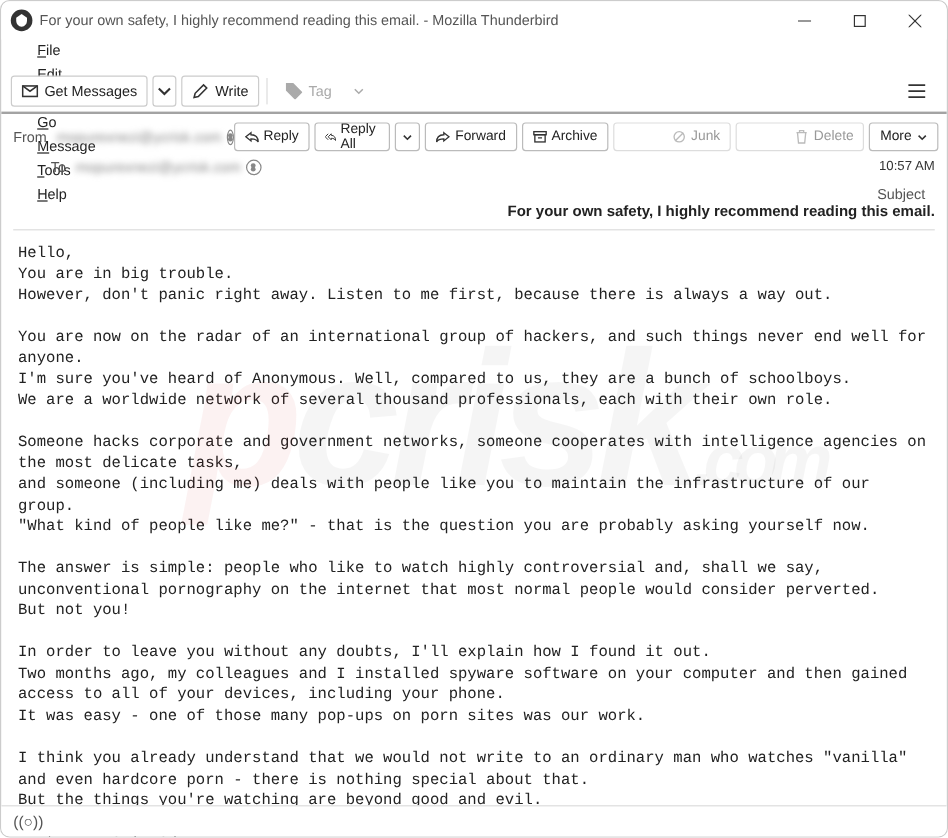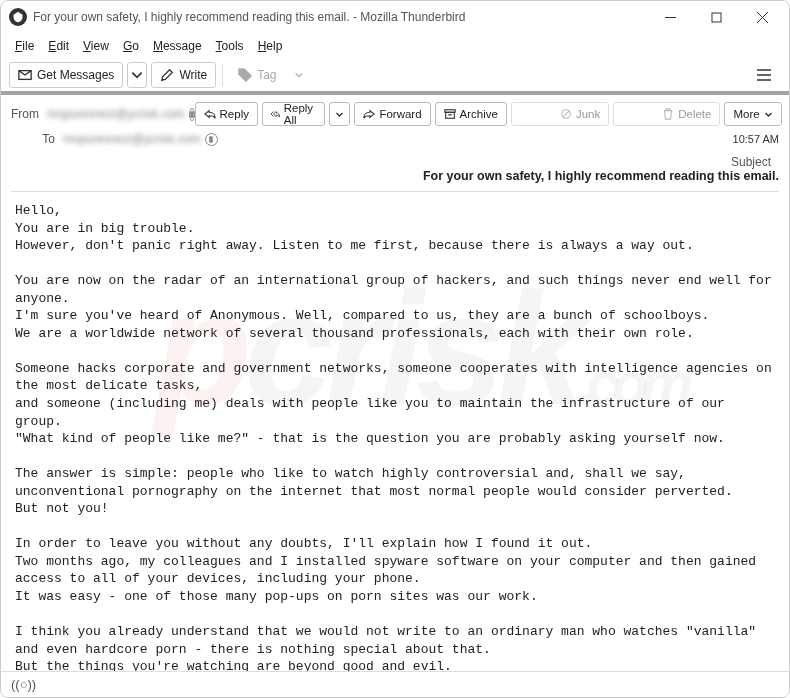--- a/index.html
+++ b/index.html
@@ -32,37 +32,37 @@
 .titlebar .title { flex: 1; color: #555; font-size: 12px; }
 .winbtn {
   width: 46px; height: 32px;
   display: flex; align-items: center; justify-content: center;
   color: #333;
 }
 .winbtn svg { width: 11px; height: 11px; stroke: #333; fill: none; stroke-width: 1; }
 .menubar {
   height: 26px;
   display: flex;
-  align-items: center;
   gap: 2px;
-  padding: 0 8px;
+  padding: 0 24px;
+  flex-direction: column;
 }
 .menuitem {
   padding: 2px 6px;
   color: #222;
   font-size: 12px;
 }
 .menuitem .u { text-decoration: underline; }
 .toolbar {
   height: 36px;
   display: flex;
   align-items: center;
   padding: 0 8px;
   gap: 4px;
-  border-bottom: 4px solid #a3a3a3;
+  border-bottom: 2px solid #a3a3a3;
 }
 .tbtn {
   height: 26px;
   padding: 0 8px;
   border: 1px solid #ccc;
   border-radius: 3px;
   display: flex;
   align-items: center;
   gap: 5px;
   background: #fff;

